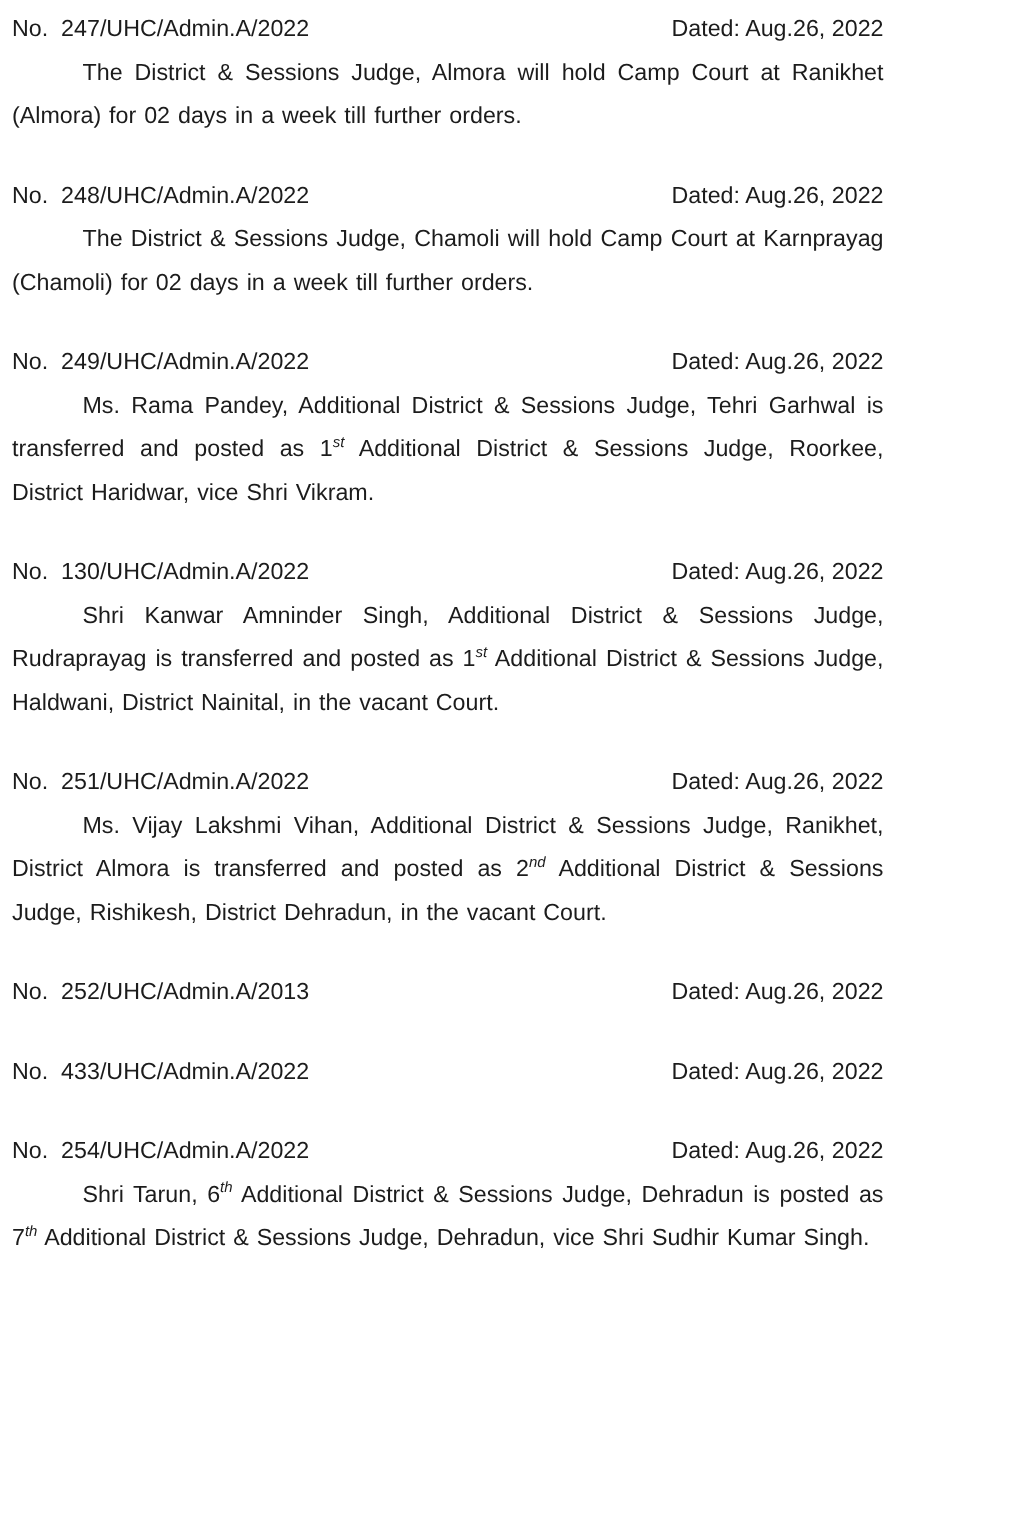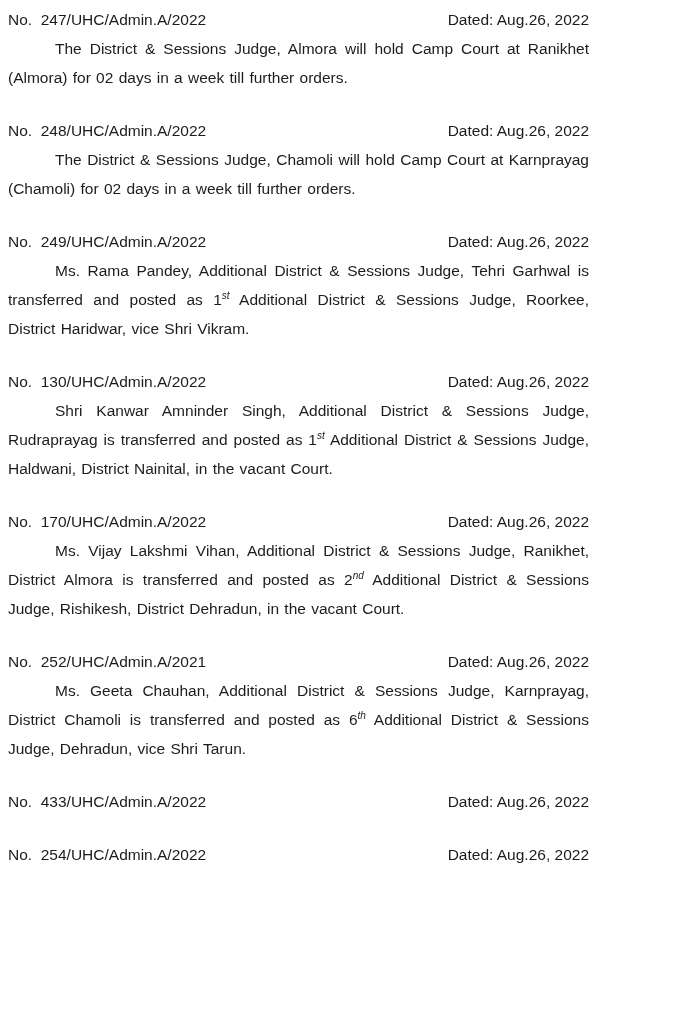--- a/index.html
+++ b/index.html
@@ -83,41 +83,41 @@
   <div class="order-entry">
     <div class="entry-header">
       <span class="order-number">No.  130/UHC/Admin.A/2022</span>
       <span class="order-date">Dated: Aug.26, 2022</span>
     </div>
     <p class="order-body">Shri Kanwar Amninder Singh, Additional District &amp; Sessions Judge, Rudraprayag is transferred and posted as 1<sup>st</sup> Additional District &amp; Sessions Judge, Haldwani, District Nainital, in the vacant Court.</p>
   </div>
 
   <div class="order-entry">
     <div class="entry-header">
-      <span class="order-number">No.  170/UHC/Admin.A/2022</span>
+      <span class="order-number">No.  251/UHC/Admin.A/2022</span>
       <span class="order-date">Dated: Aug.26, 2022</span>
     </div>
     <p class="order-body">Ms. Vijay Lakshmi Vihan, Additional District &amp; Sessions Judge, Ranikhet, District Almora is transferred and posted as 2<sup>nd</sup> Additional District &amp; Sessions Judge, Rishikesh, District Dehradun, in the vacant Court.</p>
   </div>
 
   <div class="order-entry">
     <div class="entry-header">
-      <span class="order-number">No.  252/UHC/Admin.A/2021</span>
+      <span class="order-number">No.  252/UHC/Admin.A/2013</span>
       <span class="order-date">Dated: Aug.26, 2022</span>
     </div>
-    <p class="order-body">Ms. Geeta Chauhan, Additional District &amp; Sessions Judge, Karnprayag, District Chamoli is transferred and posted as 6<sup>th</sup> Additional District &amp; Sessions Judge, Dehradun, vice Shri Tarun.</p>
   </div>
 
   <div class="order-entry">
     <div class="entry-header">
       <span class="order-number">No.  433/UHC/Admin.A/2022</span>
       <span class="order-date">Dated: Aug.26, 2022</span>
     </div>
   </div>
 
   <div class="order-entry">
     <div class="entry-header">
       <span class="order-number">No.  254/UHC/Admin.A/2022</span>
       <span class="order-date">Dated: Aug.26, 2022</span>
     </div>
+    <p class="order-body">Shri Tarun, 6<sup>th</sup> Additional District &amp; Sessions Judge, Dehradun is posted as 7<sup>th</sup> Additional District &amp; Sessions Judge, Dehradun, vice Shri Sudhir Kumar Singh.</p>
   </div>
 </div>
 </div>
 
 </body></html>

